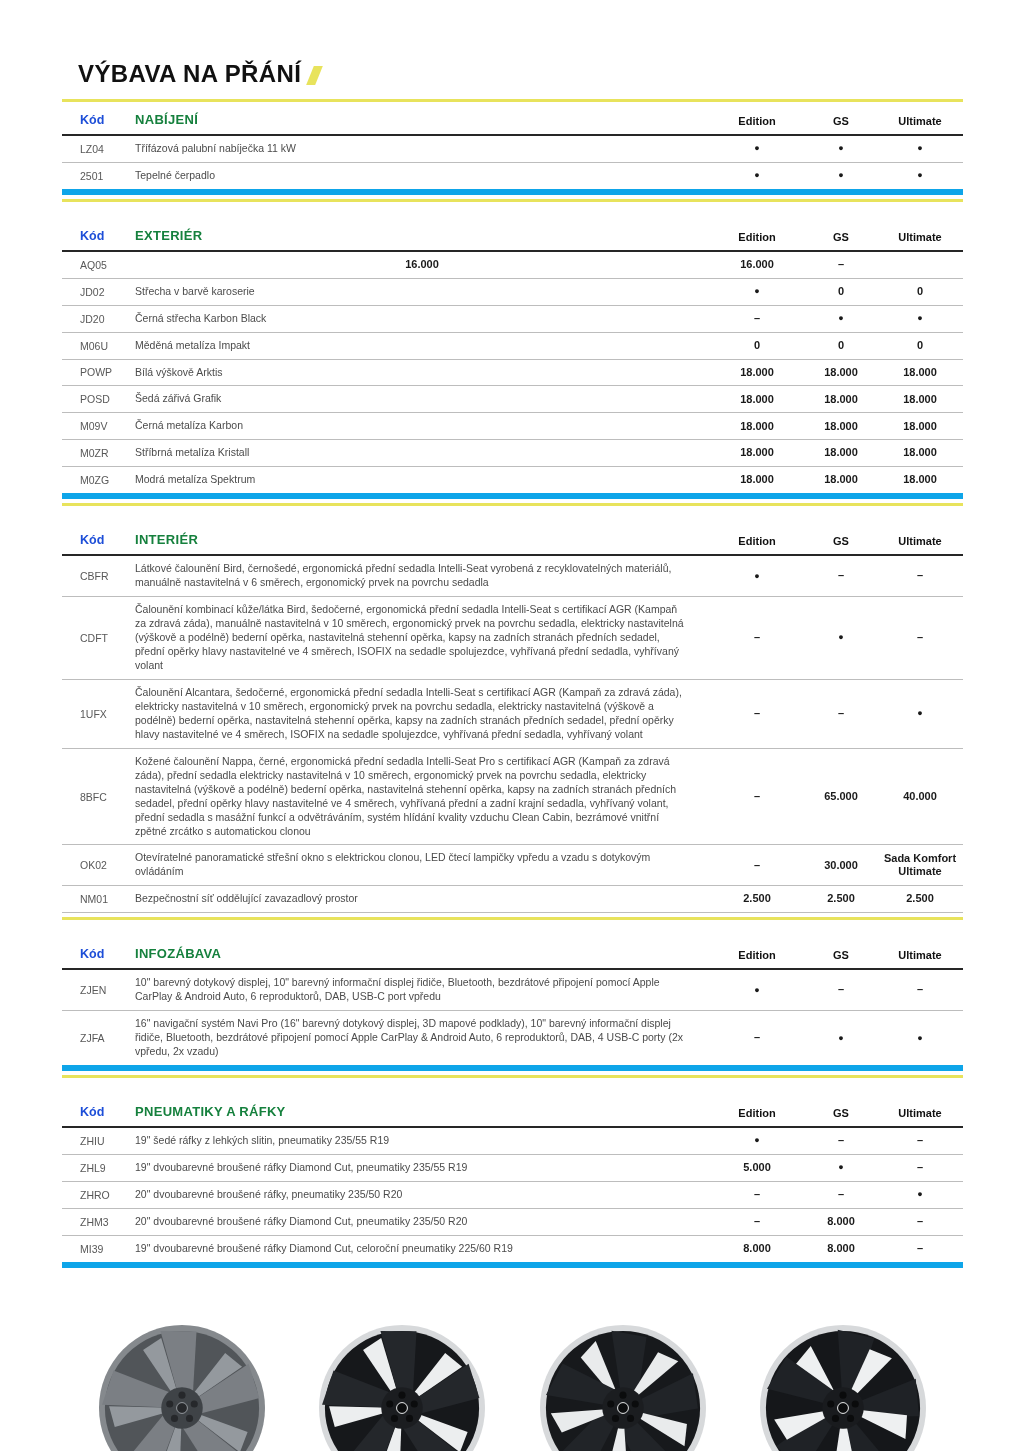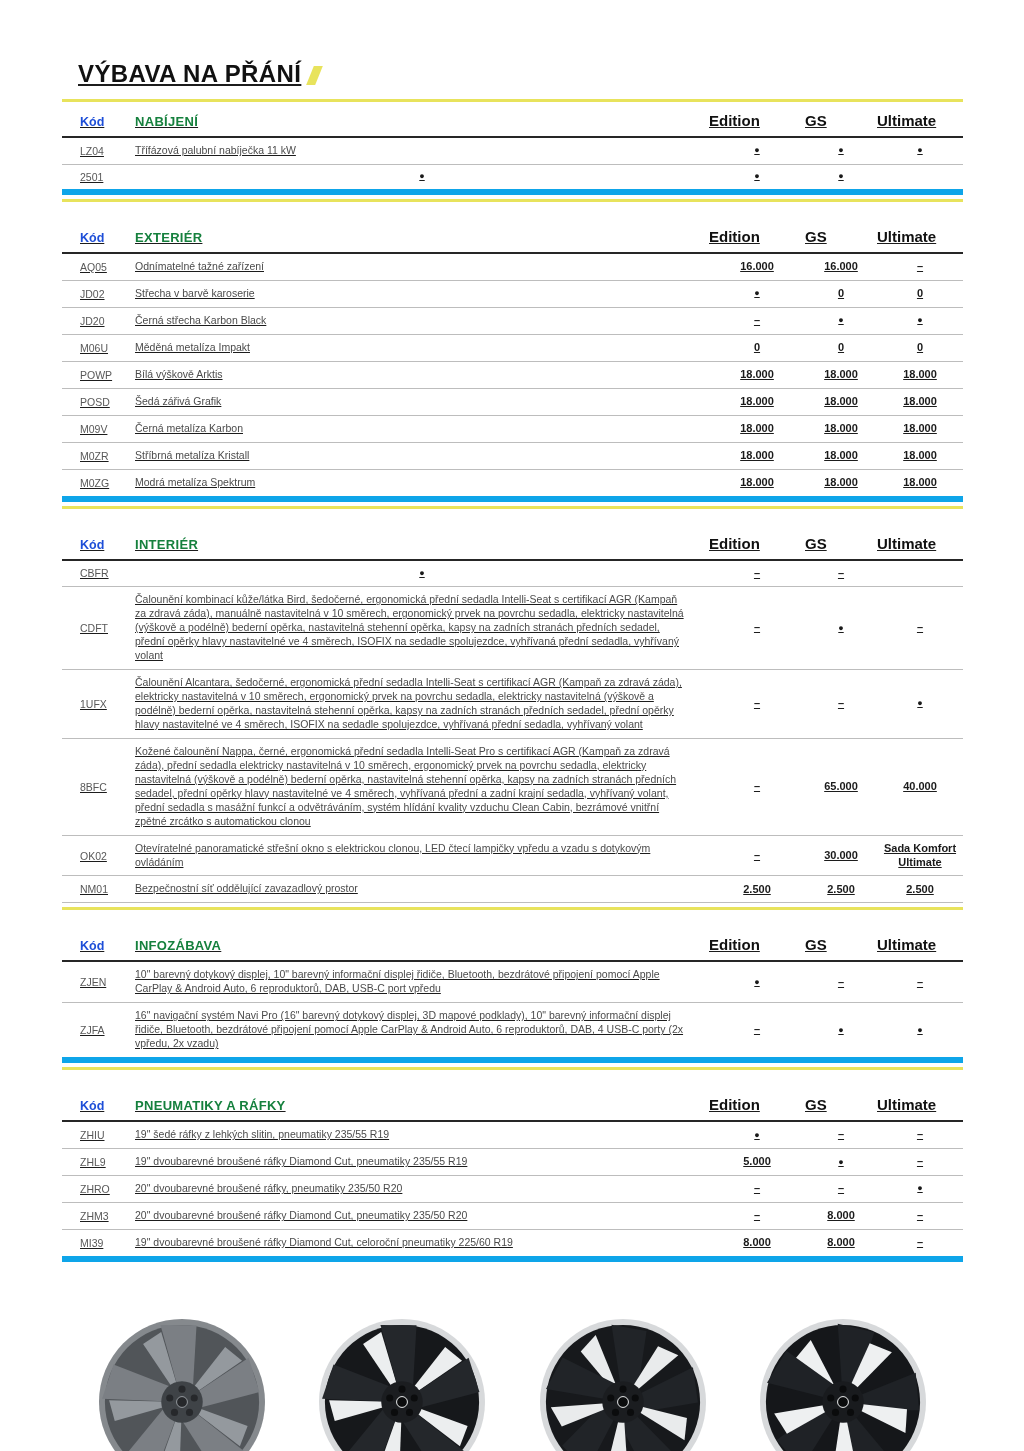--- a/index.html
+++ b/index.html
@@ -1,36 +1,35 @@
 <!DOCTYPE html>
 <html style="--accent: #e8e35c;"><head>
 <meta charset="utf-8">
 <style>
   * { margin:0; padding:0; box-sizing:border-box; }
   html,body { background:#ffffff; }
   .page {
     position:relative; width:1024px; height:1451px; background:#ffffff;
     font-family:"Liberation Sans", sans-serif; overflow:hidden;
     color:#1c1c1c;
-    text-decoration:underline;
   }
   .content { padding:60px 61px 0 62px; }
   .title-row { display:flex; align-items:center; gap:9px; padding-left:16px; }
   .title-row h1 { font-size:24px; font-weight:800; letter-spacing:.4px; color:#111; }
   .slash { display:inline-block; width:9px; height:19px; background:var(--accent); transform:skewX(-22deg); margin-top:2px; }
   .yline { height:3px; background:var(--accent); }
   .title-yline { margin-top:11px; }
 
   .table-block { margin-top:21px; }
   .table-block:first-child { margin-top:5px; }
   .grid { display:grid; grid-template-columns:73px 1fr 96px 72px 86px; }
   .t-header { align-items:end; padding:5px 0 7px; border-bottom:2px solid #262626; }
   .t-header .h-code { font-size:12.5px; font-weight:bold; padding-left:18px; color:#1d4ed8; }
   .t-header .h-sec  { font-size:13px; font-weight:bold; letter-spacing:.3px; color:#15803d; }
-  .t-header .h-trim { font-size:15px; font-weight:bold; text-align:left; color:#111; }
+  .t-header .h-trim { font-size:11px; font-weight:bold; text-align:center; color:#111; }
 
   .row { align-items:center; padding:6px 0; }
   .row + .row { border-top:1px solid #bdbdbd; }
   .c-code { font-size:10.5px; color:#585858; padding-left:18px; align-self:center; }
   .c-desc { font-size:10.5px; color:#4b4b4b; line-height:1.33; padding-right:22px; }
   .c-val  { font-size:11px; font-weight:bold; text-align:center; color:#1a1a1a; line-height:1.25; padding:0 4px; }
   .c-val.dot { font-size:9px; }
 
   .t-bottom-thick { border-bottom:6px solid #0ea5e9; }
   .t-bottom-thin  { border-bottom:1px solid #bdbdbd; }
@@ -64,39 +63,39 @@
           <div class="t-body t-bottom-thick">
             <div class="grid row">
               <span class="c-code">LZ04</span>
               <span class="c-desc">Třífázová palubní nabíječka 11 kW</span>
               <span class="c-val dot">●</span>
               <span class="c-val dot">●</span>
               <span class="c-val dot">●</span>
             </div>
             <div class="grid row">
               <span class="c-code">2501</span>
+              <span class="c-desc">Tepelné čerpadlo</span>
               <span class="c-val dot">●</span>
               <span class="c-val dot">●</span>
               <span class="c-val dot">●</span>
             </div>
           </div>
           <div class="yline yline-after"></div>
         </div>
         <div class="table-block">
           <div class="grid t-header">
             <span class="h-code">Kód</span>
             <span class="h-sec">EXTERIÉR</span>
             <span class="h-trim">Edition</span>
             <span class="h-trim">GS</span>
             <span class="h-trim">Ultimate</span>
           </div>
           <div class="t-body t-bottom-thick">
             <div class="grid row">
               <span class="c-code">AQ05</span>
-              <span class="c-desc">Odnímatelné tažné zařízení</span>
               <span class="c-val">16.000</span>
               <span class="c-val">16.000</span>
               <span class="c-val">–</span>
             </div>
             <div class="grid row">
               <span class="c-code">JD02</span>
               <span class="c-desc">Střecha v barvě karoserie</span>
               <span class="c-val dot">●</span>
               <span class="c-val">0</span>
               <span class="c-val">0</span>
@@ -157,20 +156,21 @@
           <div class="grid t-header">
             <span class="h-code">Kód</span>
             <span class="h-sec">INTERIÉR</span>
             <span class="h-trim">Edition</span>
             <span class="h-trim">GS</span>
             <span class="h-trim">Ultimate</span>
           </div>
           <div class="t-body t-bottom-thin">
             <div class="grid row">
               <span class="c-code">CBFR</span>
+              <span class="c-desc">Látkové čalounění Bird, černošedé, ergonomická přední sedadla Intelli-Seat vyrobená z recyklovatelných materiálů, manuálně nastavitelná v 6 směrech, ergonomický prvek na povrchu sedadla</span>
               <span class="c-val dot">●</span>
               <span class="c-val">–</span>
               <span class="c-val">–</span>
             </div>
             <div class="grid row">
               <span class="c-code">CDFT</span>
               <span class="c-desc">Čalounění kombinací kůže/látka Bird, šedočerné, ergonomická přední sedadla Intelli-Seat s certifikací AGR (Kampaň za zdravá záda), manuálně nastavitelná v 10 směrech, ergonomický prvek na povrchu sedadla, elektricky nastavitelná (výškově a podélně) bederní opěrka, nastavitelná stehenní opěrka, kapsy na zadních stranách předních sedadel, přední opěrky hlavy nastavitelné ve 4 směrech, ISOFIX na sedadle spolujezdce, vyhřívaná přední sedadla, vyhřívaný volant</span>
               <span class="c-val">–</span>
               <span class="c-val dot">●</span>
               <span class="c-val">–</span>

